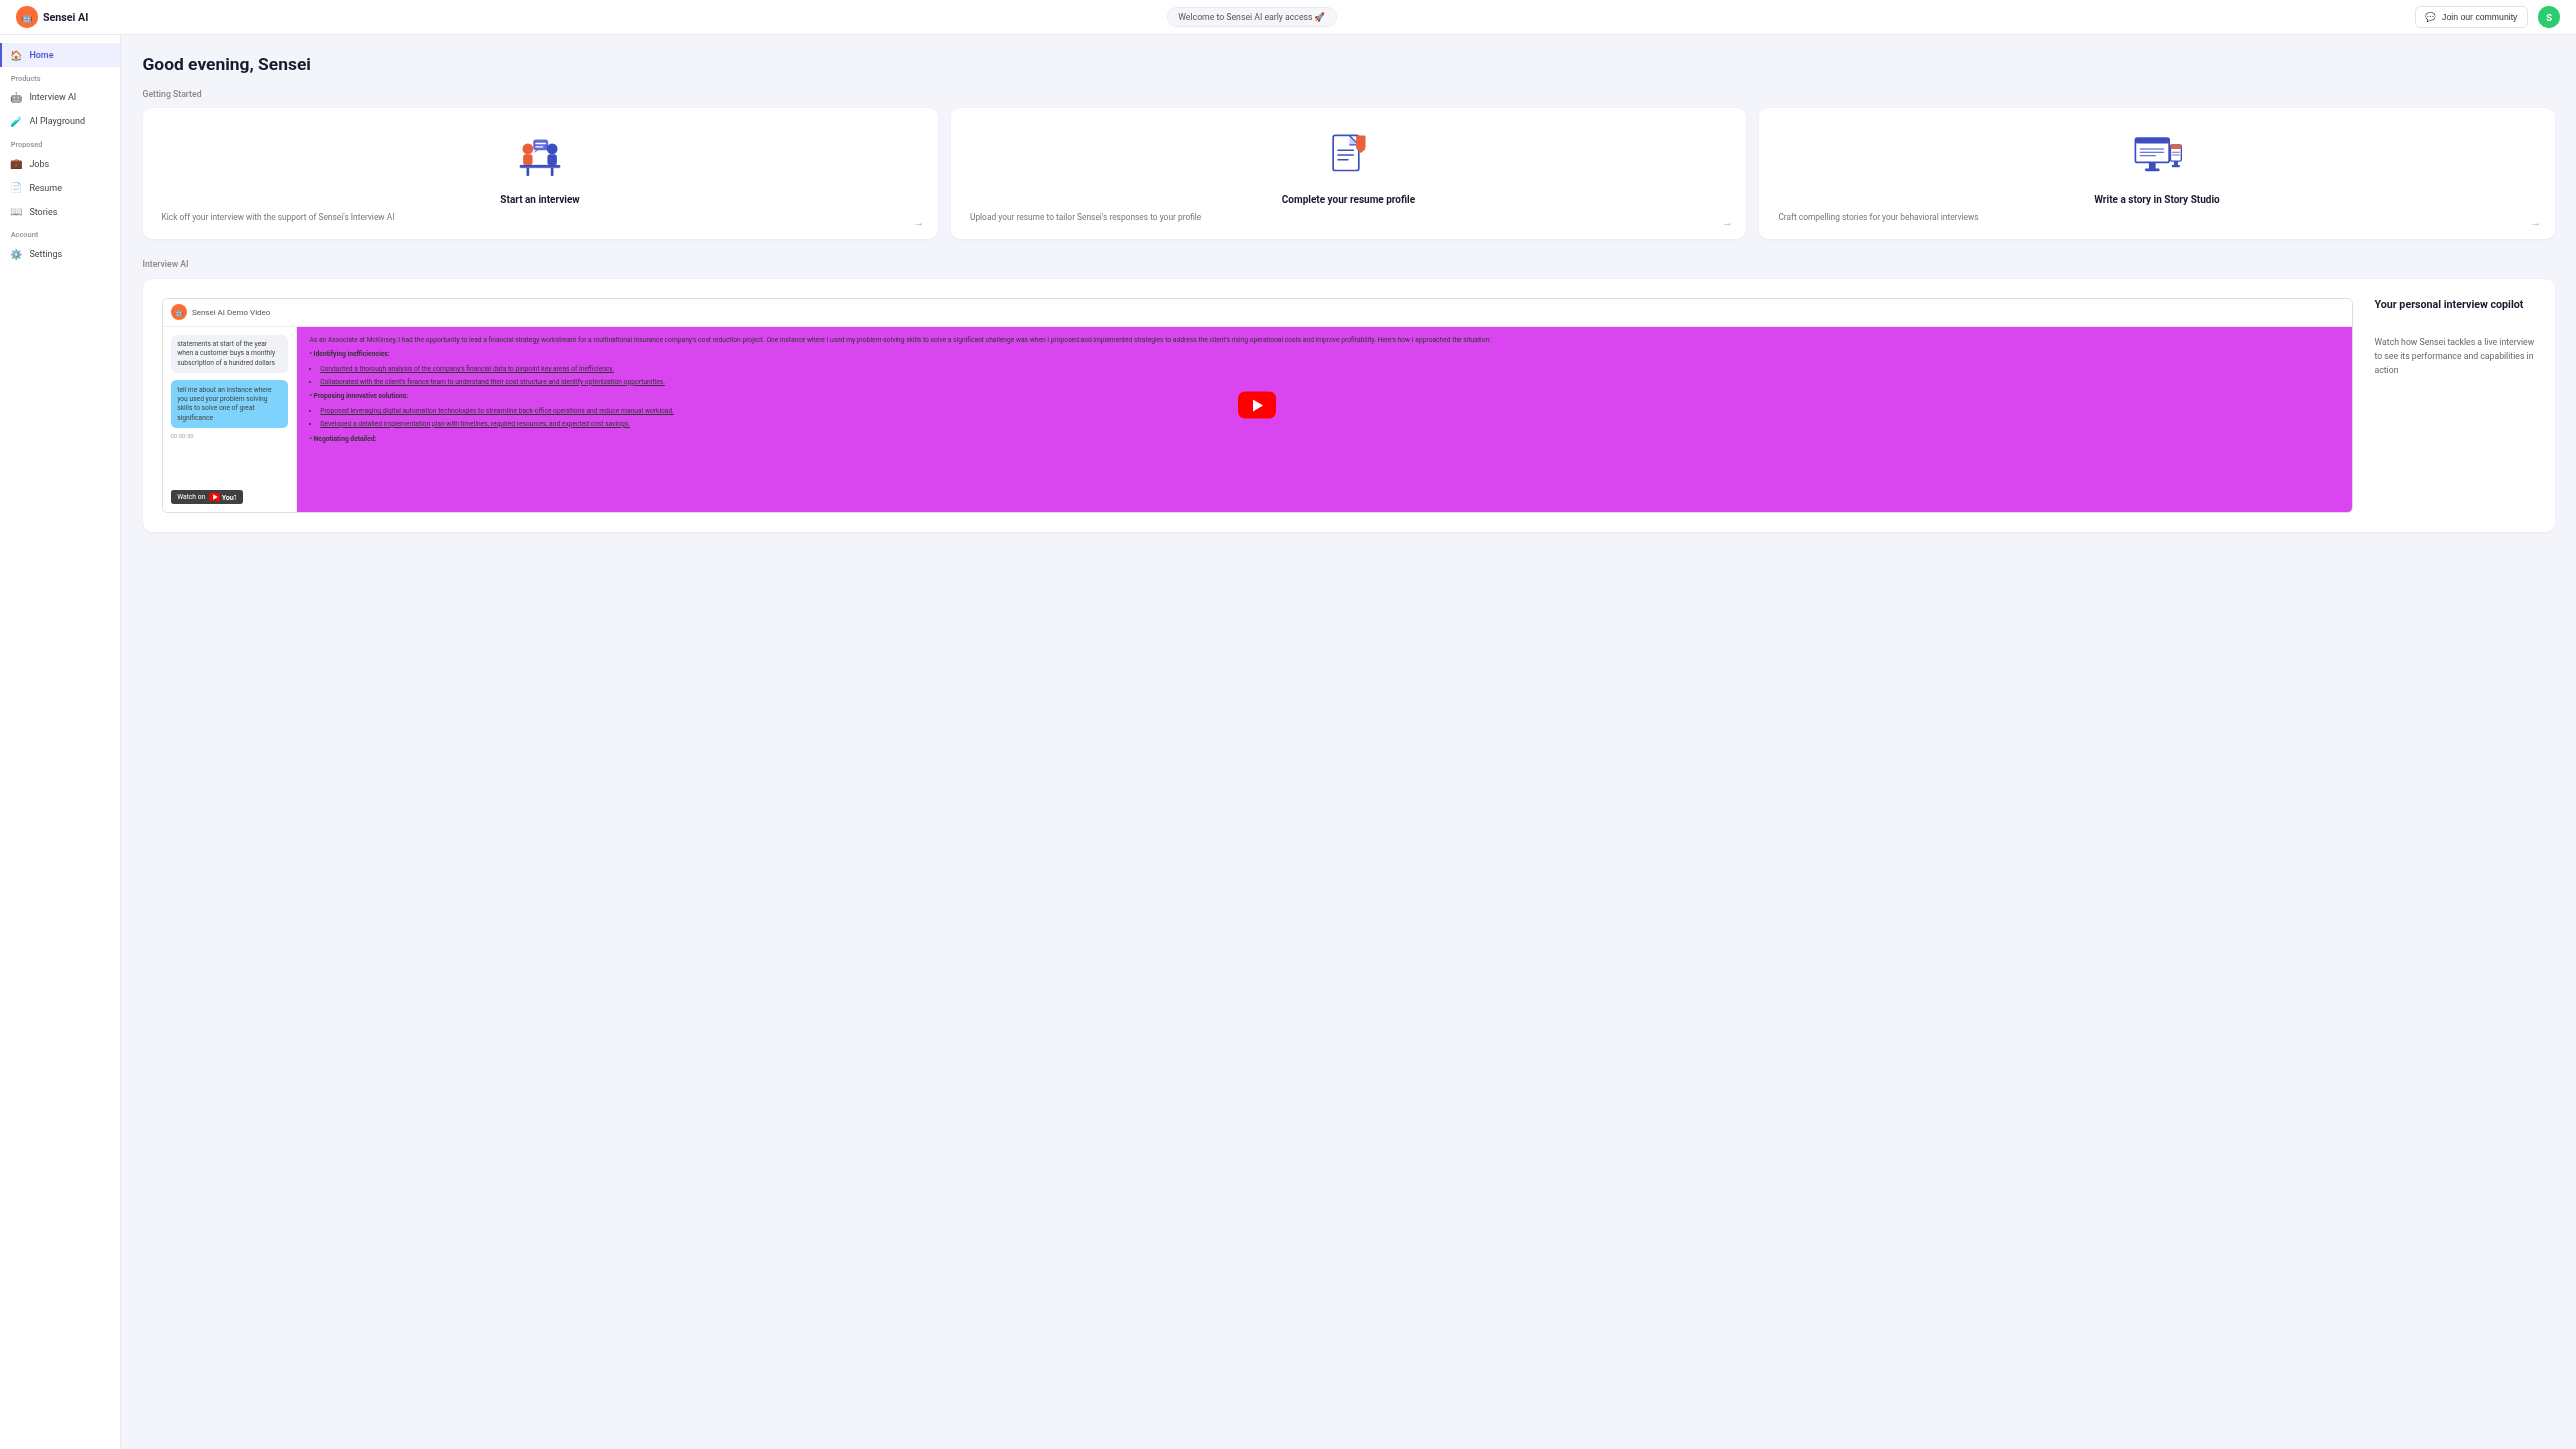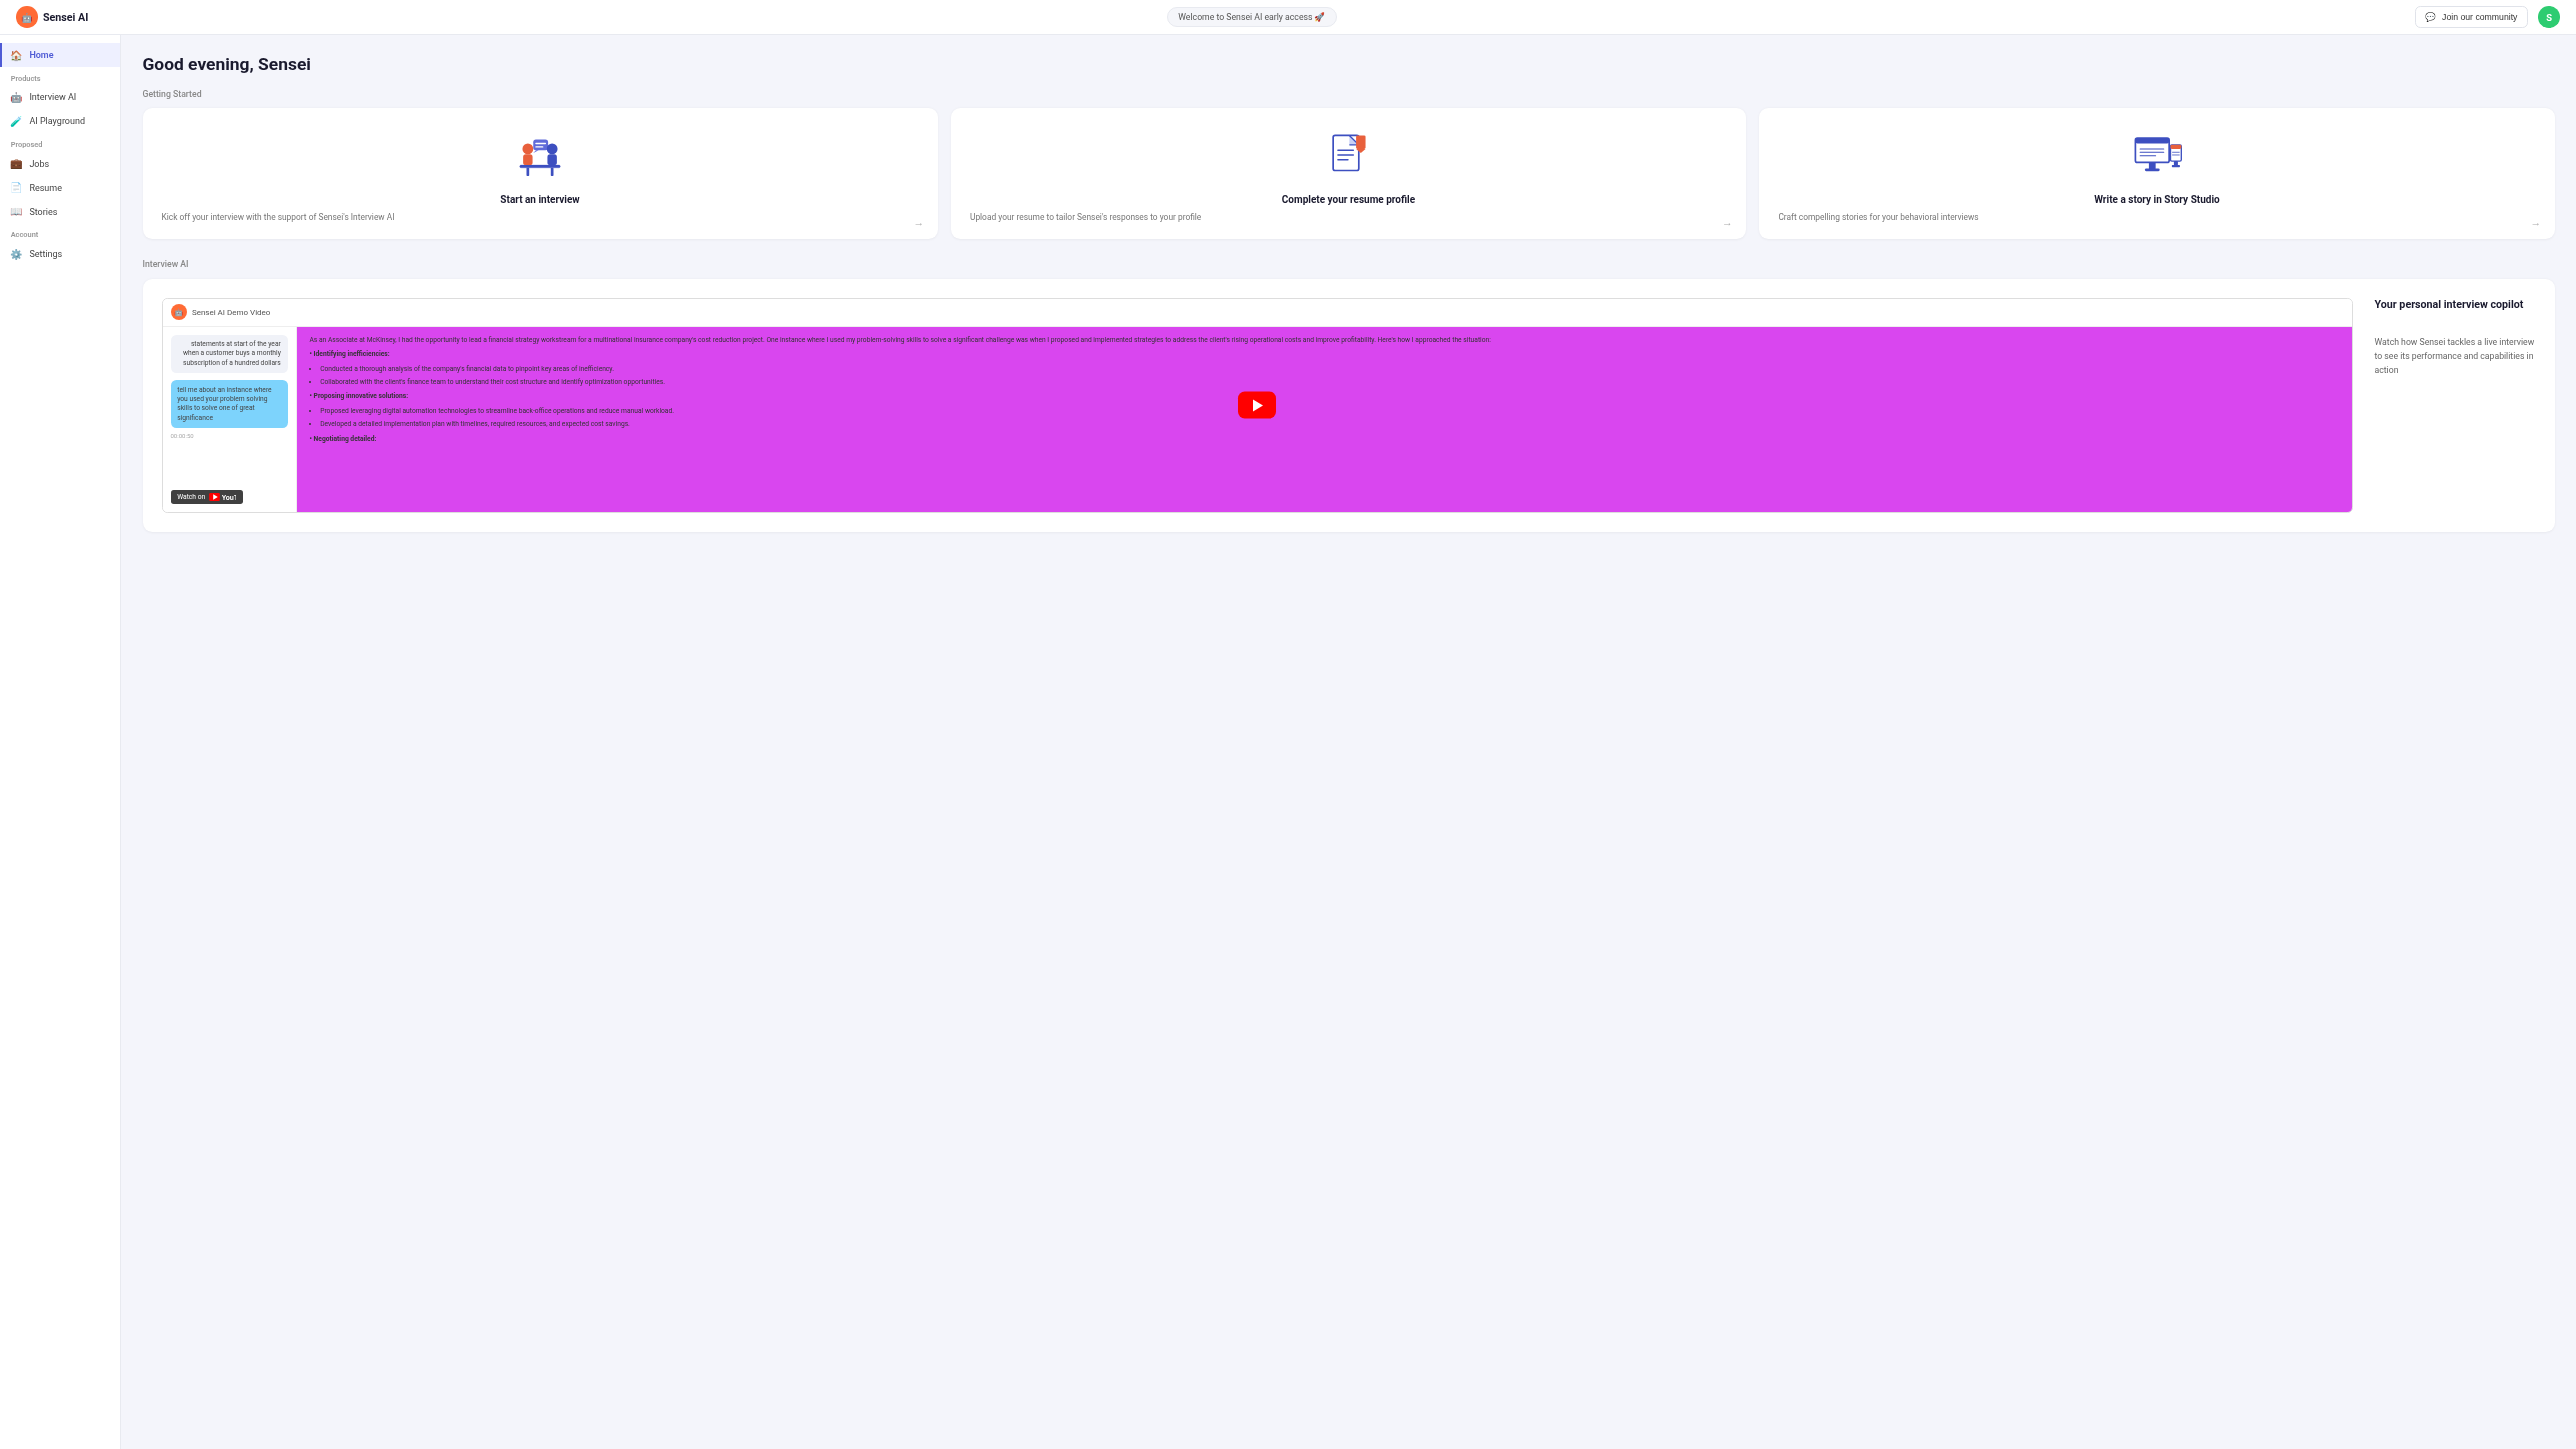--- a/index.html
+++ b/index.html
@@ -253,21 +253,20 @@
       padding: 8px;
     }
     .chat-bubble {
       background: #f0f2f8;
       border-radius: 5.4px;
       padding: 5.4px 6.7px;
       font-size: 6.7px;
       color: #444;
       margin-bottom: 6.7px;
       line-height: 1.4;
-      text-align: right;
     }
     .chat-bubble-2 {
       background: #7dd3fc;
       border-radius: 5.4px;
       padding: 5.4px 6.7px;
       font-size: 6.7px;
       color: #444;
       line-height: 1.4;
     }
     .time-badge {
@@ -279,21 +278,21 @@
       flex: 1;
       background: #d946ef;
       padding: 8px 13px;
       font-size: 6.7px;
       color: #333;
       line-height: 1.6;
       overflow: hidden;
     }
     .video-right p { margin-bottom: 4px; }
     .video-right .bold { font-weight: 700; }
-    .video-right ul { padding-left: 10.7px; margin-bottom: 4px; }
+    .video-right ul { padding-left: 10.7px; margin-bottom: 4px; text-decoration: underline; }
     .video-right li { margin-bottom: 2px; }
     .play-button-overlay {
       position: absolute;
       top: 50%; left: 50%;
       transform: translate(-50%, -50%);
       width: 38px; height: 27px;
       background: #ff0000;
       border-radius: 6.7px;
       display: flex; align-items: center; justify-content: center;
       cursor: pointer;

